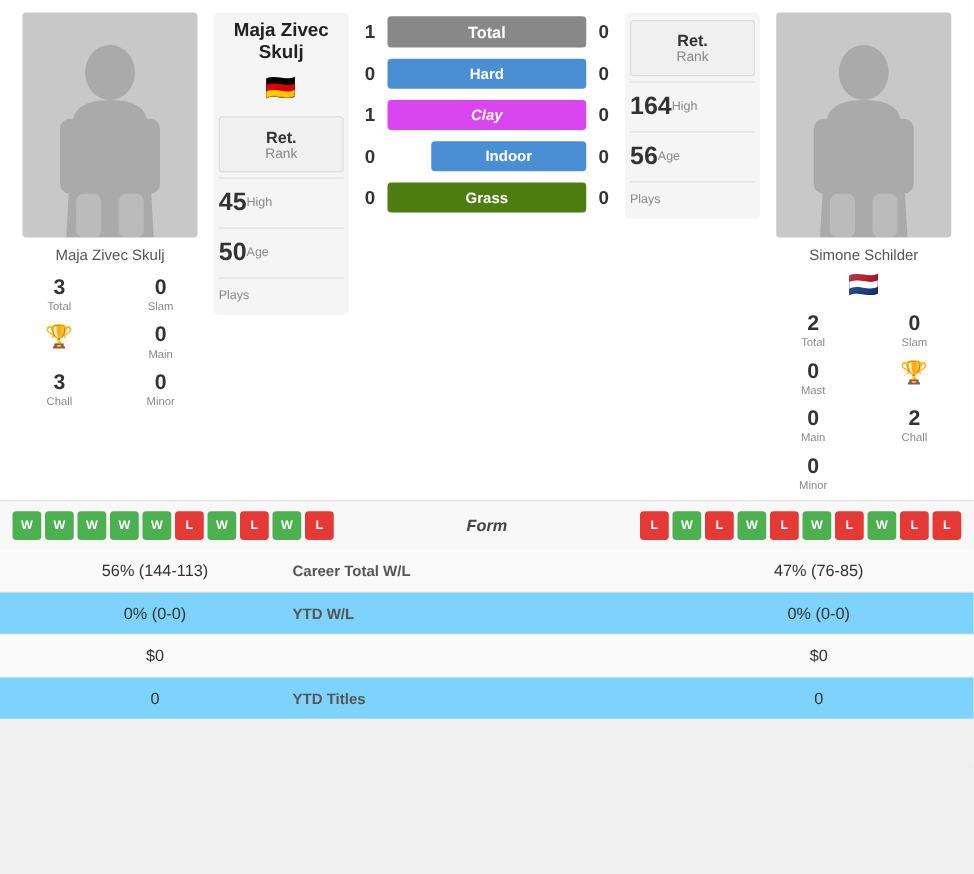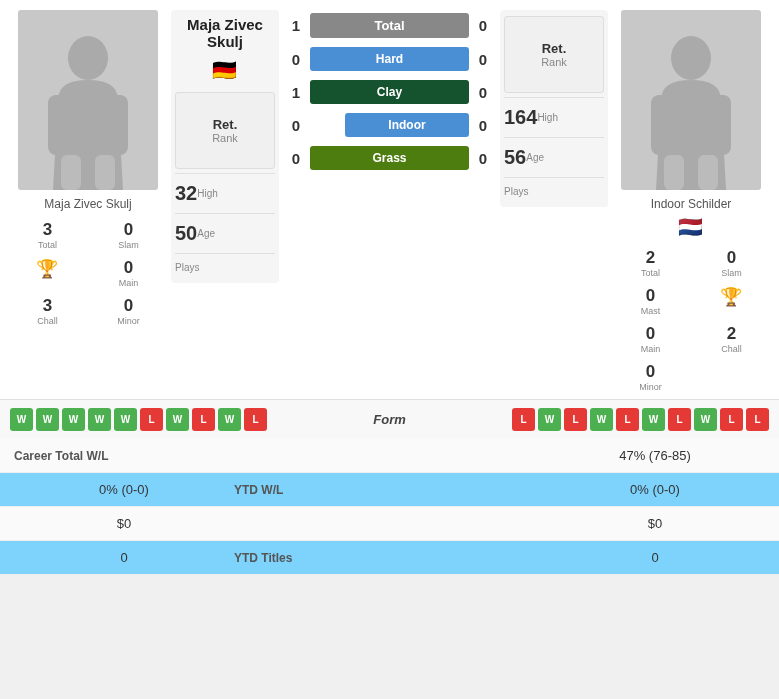--- a/index.html
+++ b/index.html
@@ -123,21 +123,21 @@
     .stat-divider {
       width: 100%;
       height: 1px;
       background: #e0e0e0;
     }
 
     .ret-box {
       background: #f0f0f0;
       border: 1px solid #ddd;
       border-radius: 3px;
-      padding: 24px 12px;
+      padding: 8px 12px;
       text-align: center;
       width: 100%;
     }
 
     .ret-top { font-size: 13px; font-weight: bold; color: #333; }
     .ret-label { font-size: 11px; color: #888; }
 
     .surface-row-container {
       display: flex;
       align-items: center;
@@ -328,21 +328,21 @@
       <div class="player-top-flag">🇩🇪</div>
 
       <div class="ret-box">
         <div class="ret-top">Ret.</div>
         <div class="ret-label">Rank</div>
       </div>
 
       <div class="stat-divider"></div>
 
       <div class="inline-stat">
-        <span class="inline-stat-num">32</span>
+        <span class="inline-stat-num">45</span>
         <span class="inline-stat-label">High</span>
       </div>
 
       <div class="stat-divider"></div>
 
       <div class="inline-stat">
         <span class="inline-stat-num">50</span>
         <span class="inline-stat-label">Age</span>
       </div>
 
@@ -362,21 +362,21 @@
       </div>
 
       <div class="surface-row-container">
         <span class="surface-num">0</span>
         <div class="surface-btn" style="background:#4a8fd4;">Hard</div>
         <span class="surface-num">0</span>
       </div>
 
       <div class="surface-row-container">
         <span class="surface-num">1</span>
-        <div class="surface-btn" style="background:#14532d;">Clay</div>
+        <div class="surface-btn" style="background:#d946ef;font-style:italic;">Clay</div>
         <span class="surface-num">0</span>
       </div>
 
       <div class="surface-row-container">
         <span class="surface-num">0</span>
         <div class="surface-btn" style="background:#4a8fd4;margin-left:39px;">Indoor</div>
         <span class="surface-num">0</span>
       </div>
 
       <div class="surface-row-container">
@@ -417,21 +417,21 @@
       <div class="avatar-img">
         <svg class="avatar-silhouette" viewBox="0 0 90 160">
           <ellipse cx="45" cy="28" rx="20" ry="22" fill="#aaa"></ellipse>
           <path d="M15 70 Q15 50 45 50 Q75 50 75 70 L80 160 L10 160 Z" fill="#aaa"></path>
           <rect x="5" y="65" width="20" height="60" rx="8" fill="#aaa"></rect>
           <rect x="65" y="65" width="20" height="60" rx="8" fill="#aaa"></rect>
           <rect x="18" y="125" width="20" height="35" rx="6" fill="#bbb"></rect>
           <rect x="52" y="125" width="20" height="35" rx="6" fill="#bbb"></rect>
         </svg>
       </div>
-      <div class="player-below-name">Indoor Schilder</div>
+      <div class="player-below-name">Simone Schilder</div>
 
       <div style="display:flex;justify-content:center;margin-top:4px;">
         <span style="font-size:20px;">🇳🇱</span>
       </div>
 
       <div class="stats-grid-2col" style="margin-top:6px;">
         <div class="grid-stat">
           <span class="grid-stat-num">2</span>
           <span class="grid-stat-label">Total</span>
         </div>
@@ -485,20 +485,21 @@
         <div class="fb w">W</div>
         <div class="fb l">L</div>
         <div class="fb w">W</div>
         <div class="fb l">L</div>
         <div class="fb l">L</div>
       </div>
   </div>
 
   <div class="bottom-section" id="data-rows-container">
       <div class="data-row">
+        <div class="data-left">56% (144-113)</div>
         <div class="data-center">Career Total W/L</div>
         <div class="data-right">47% (76-85)</div>
       </div>
       <div class="data-row">
         <div class="data-left">0% (0-0)</div>
         <div class="data-center">YTD W/L</div>
         <div class="data-right">0% (0-0)</div>
       </div>
       <div class="data-row">
         <div class="data-left">$0</div>

